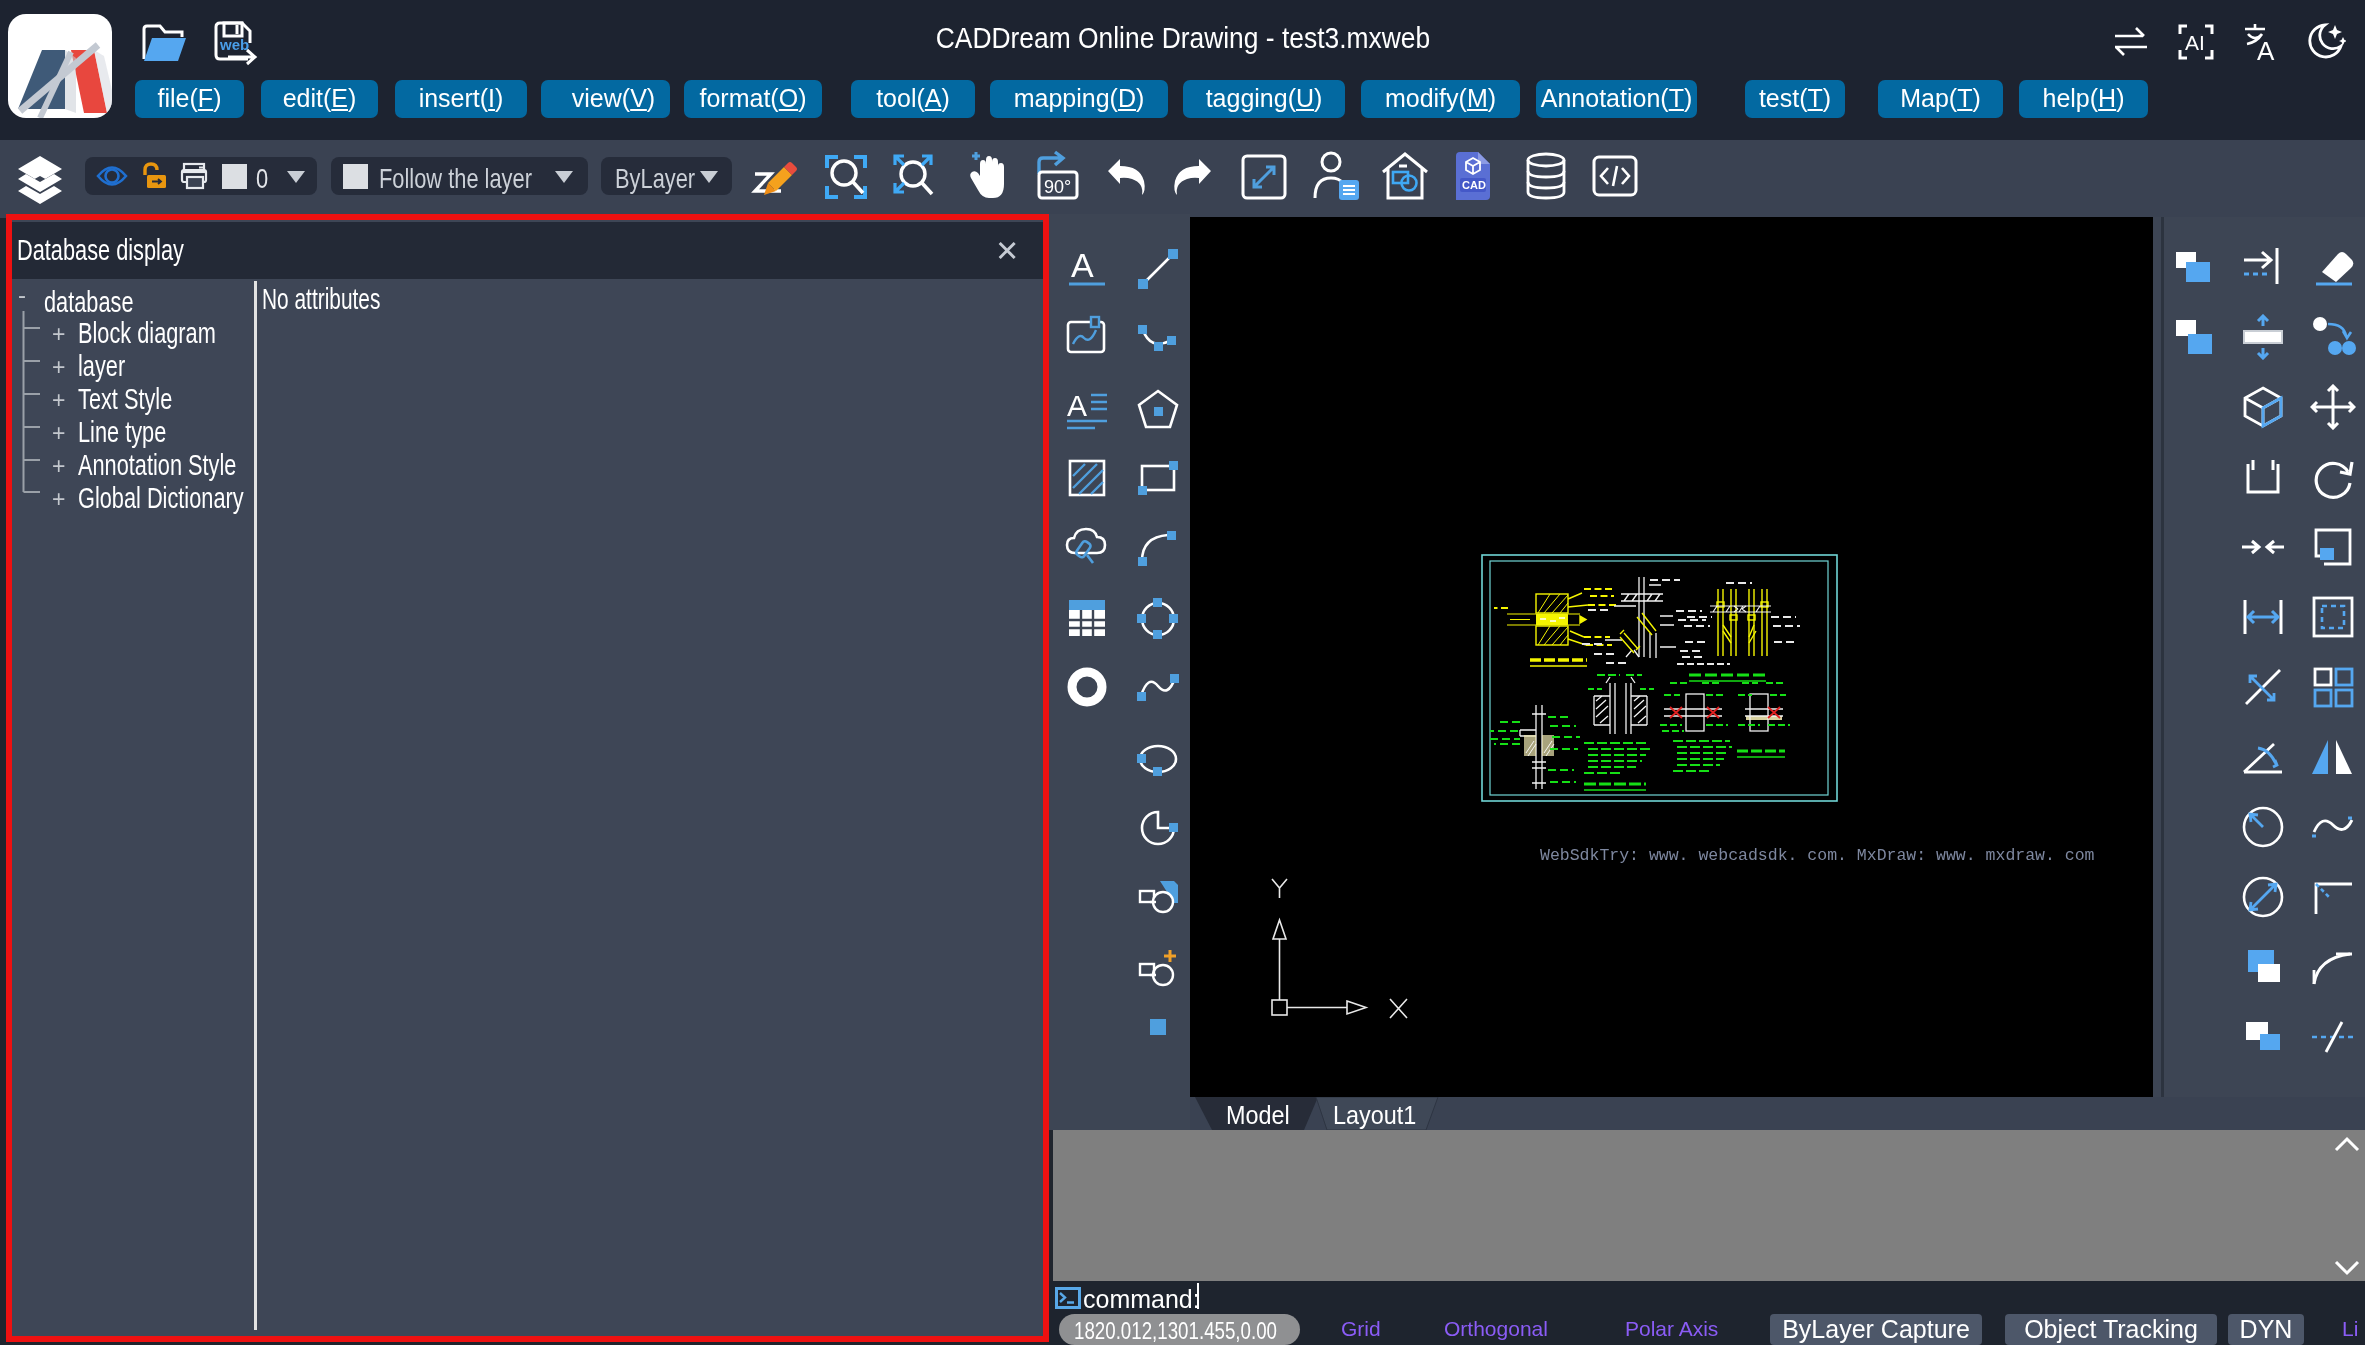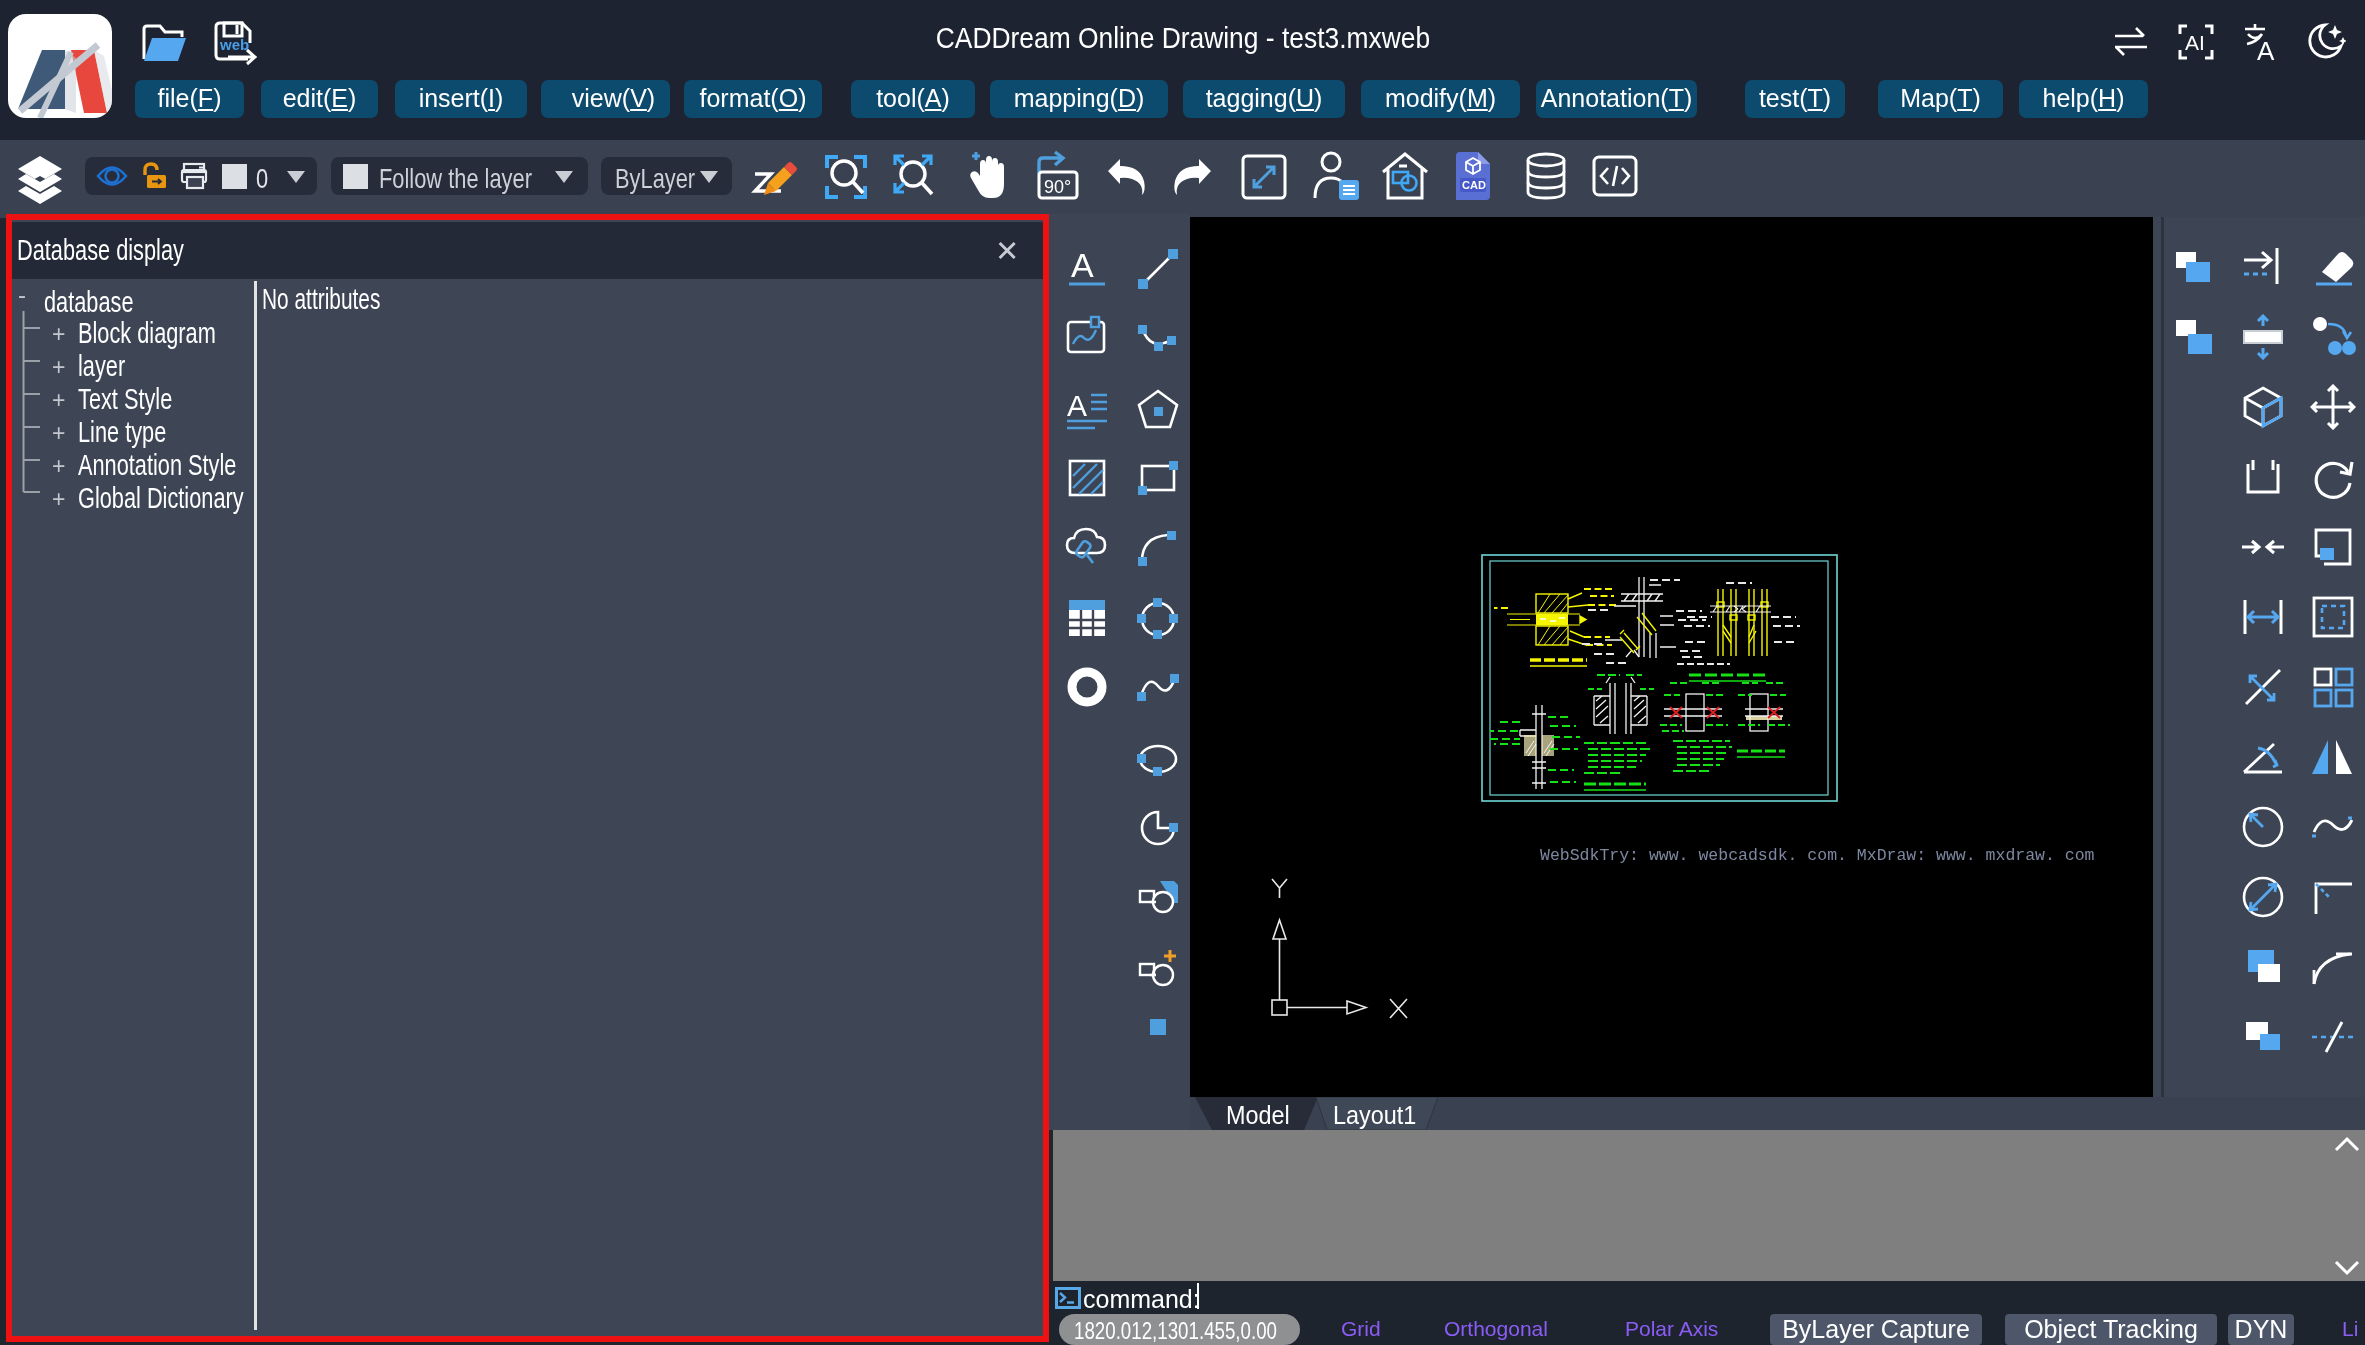--- a/index.html
+++ b/index.html
@@ -3,21 +3,21 @@
 <meta charset="utf-8">
 <style>
   * { margin:0; padding:0; box-sizing:border-box; }
   html,body { width:2365px; height:1345px; overflow:hidden; background:#20252e;
     font-family:"Liberation Sans", sans-serif; }
   .abs { position:absolute; }
   #stage { position:relative; width:2365px; height:1345px; }
 
   #topbar { left:0; top:0; width:2365px; height:140px; background:#1d2330; }
   #title { left:0; top:21px; width:2365px; text-align:center; color:#fff; font-size:30px; }
-  .menubtn { position:absolute; top:80px; height:38px; background:#0c4a6e; border-radius:7px;
+  .menubtn { position:absolute; top:80px; height:38px; background:#0369a1; border-radius:7px;
     color:#fff; font-size:25px; text-align:center; line-height:37px; }
 
   #toolbar2 { left:0; top:140px; width:2365px; height:78px; background:#3a4252; }
   .tgroup { position:absolute; top:157px; height:38px; background:#262c3a; border-radius:8px; }
   .swatch { position:absolute; width:25px; height:25px; background:#dcdfe3; top:164px; }
   .ddtext { position:absolute; top:163px; color:#ccd1d8; font-size:28px; transform:scaleX(0.78); transform-origin:left top; white-space:nowrap; }
   .caret { position:absolute; top:171px; width:0; height:0; border-left:9px solid transparent;
     border-right:9px solid transparent; border-top:12px solid #c9ced5; }
 
   #panel { left:6px; top:214px; width:1043px; height:1128px; border:6px solid #ee1111; background:#3e4656; }
@@ -254,21 +254,21 @@
   <div class="abs" style="left:1197px; top:1283px; width:2px; height:26px; background:#fff;"></div>
 
   <div class="abs" style="left:1059px; top:1314px; width:241px; height:31px; border-radius:16px; background:#8f9092; overflow:hidden;">
       <div style="position:absolute; left:15px; top:2px; width:300px; color:#fff; font-size:24px; line-height:29px; transform:scaleX(0.78); transform-origin:left top; white-space:nowrap;">1820.012,1301.455,0.00</div>
     </div>
   <div class="stattext" style="left:1341px;">Grid</div>
   <div class="stattext" style="left:1444px;">Orthogonal</div>
   <div class="stattext" style="left:1625px;">Polar Axis</div>
   <div class="statbtn" style="left:1770px; width:212px; line-height:30px;">ByLayer Capture</div>
   <div class="statbtn" style="left:2005px; width:212px; line-height:30px;">Object Tracking</div>
-  <div class="statbtn" style="left:2228px; width:66px; line-height:30px;">DYN</div>
+  <div class="statbtn" style="left:2228px; width:76px; line-height:30px;">DYN</div>
   <div class="stattext" style="left:2342px;">Li</div>
 
   <svg class="abs" style="left:1065px; top:247px;" width="44" height="44" viewBox="0 0 44 44">
     <text x="6" y="30" font-size="34" fill="#fff" font-family="Liberation Sans">A</text>
     <line x1="4" y1="37" x2="40" y2="37" stroke="#4f9fde" stroke-width="3"></line>
   </svg>
   <svg class="abs" style="left:1065px; top:314px;" width="44" height="44" viewBox="0 0 44 44">
     <rect x="3" y="8" width="36" height="30" rx="3" fill="none" stroke="#fff" stroke-width="2.6"></rect>
     <path d="M8 30 Q14 18 19 24 Q25 30 31 16" fill="none" stroke="#4f9fde" stroke-width="2.4"></path>
     <rect x="26" y="3" width="8" height="10" fill="#3d4554" stroke="#4f9fde" stroke-width="2.4"></rect>

